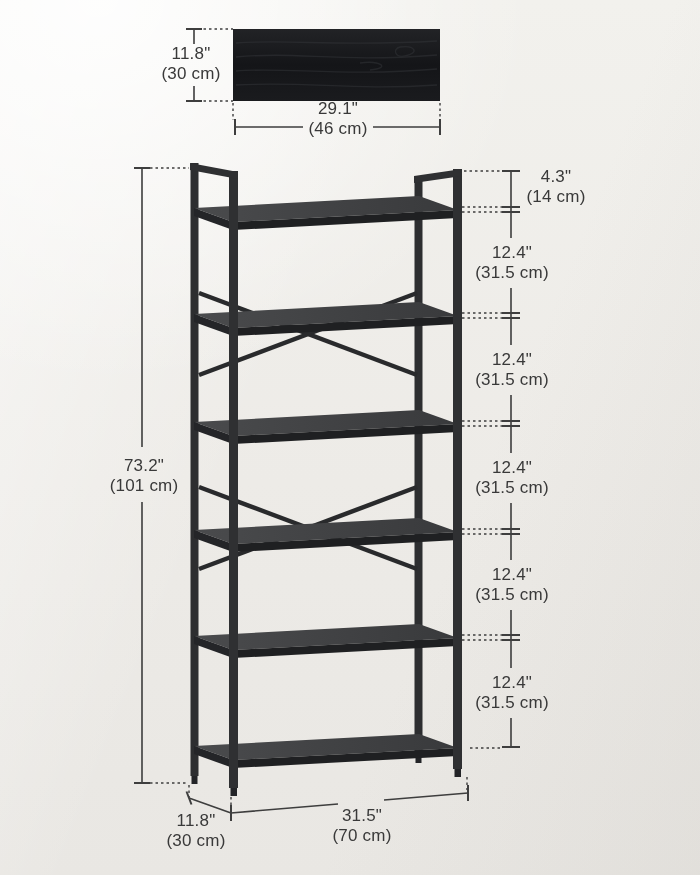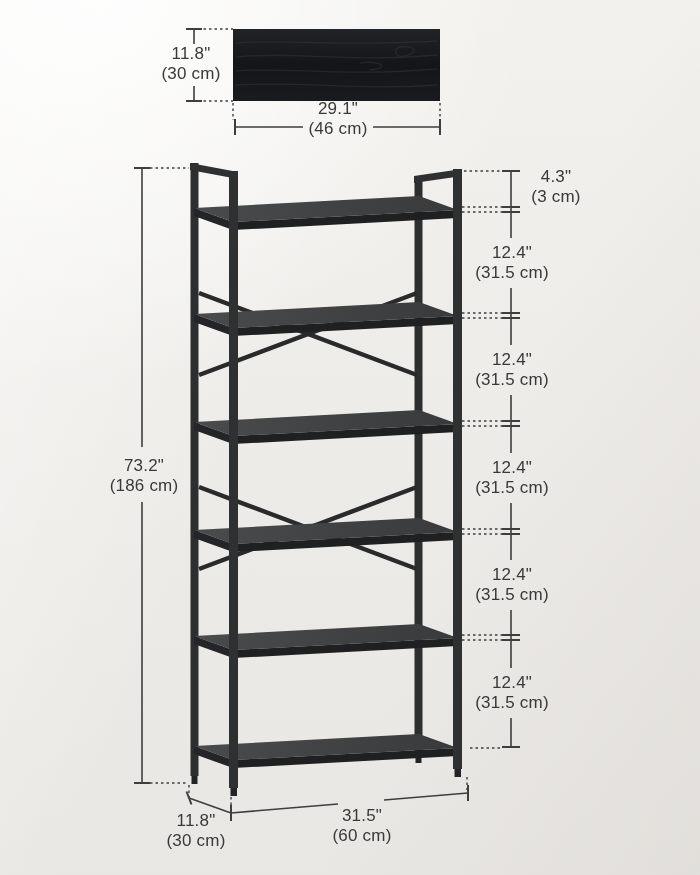--- a/index.html
+++ b/index.html
@@ -178,21 +178,21 @@
 <div class="dim" style="left:191px;top:64px">
   <span>11.8"</span>
   <span>(30 cm)</span>
 </div>
 <div class="dim" style="left:338px;top:119px">
   <span>29.1"</span>
   <span>(46 cm)</span>
 </div>
 <div class="dim" style="left:556px;top:187px">
   <span>4.3"</span>
-  <span>(3 cm)</span>
+  <span>(14 cm)</span>
 </div>
 <div class="dim" style="left:512px;top:263px">
   <span>12.4"</span>
   <span>(31.5 cm)</span>
 </div>
 <div class="dim" style="left:512px;top:370px">
   <span>12.4"</span>
   <span>(31.5 cm)</span>
 </div>
 <div class="dim" style="left:512px;top:478px">
@@ -202,24 +202,24 @@
 <div class="dim" style="left:512px;top:585px">
   <span>12.4"</span>
   <span>(31.5 cm)</span>
 </div>
 <div class="dim" style="left:512px;top:693px">
   <span>12.4"</span>
   <span>(31.5 cm)</span>
 </div>
 <div class="dim" style="left:144px;top:476px">
   <span>73.2"</span>
-  <span>(186 cm)</span>
+  <span>(101 cm)</span>
 </div>
 <div class="dim" style="left:196px;top:831px">
   <span>11.8"</span>
   <span>(30 cm)</span>
 </div>
 <div class="dim" style="left:362px;top:826px">
   <span>31.5"</span>
-  <span>(60 cm)</span>
+  <span>(70 cm)</span>
 </div>
 
 </div>
 
 </body></html>

